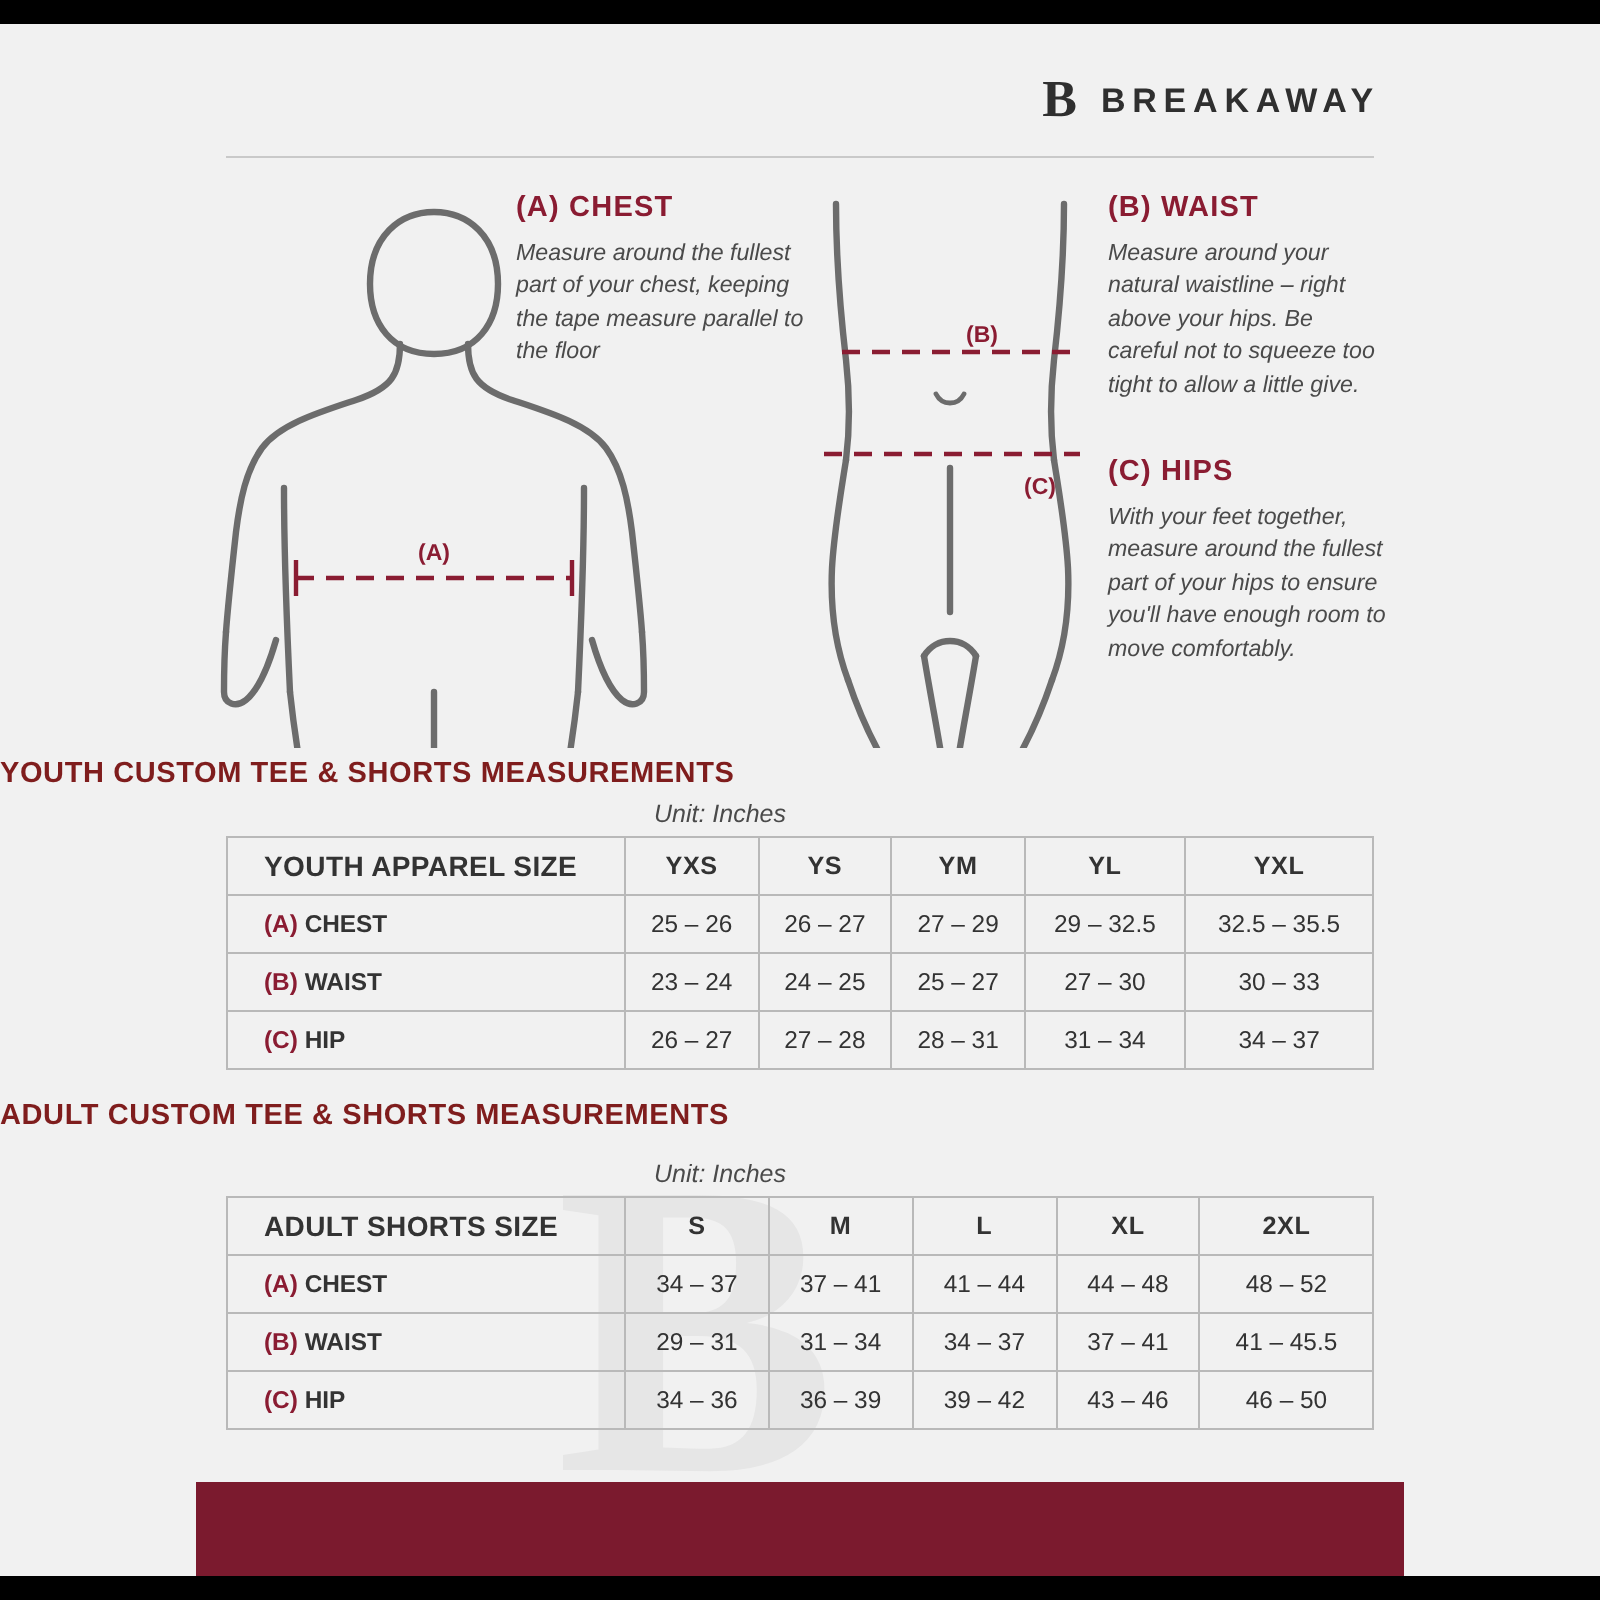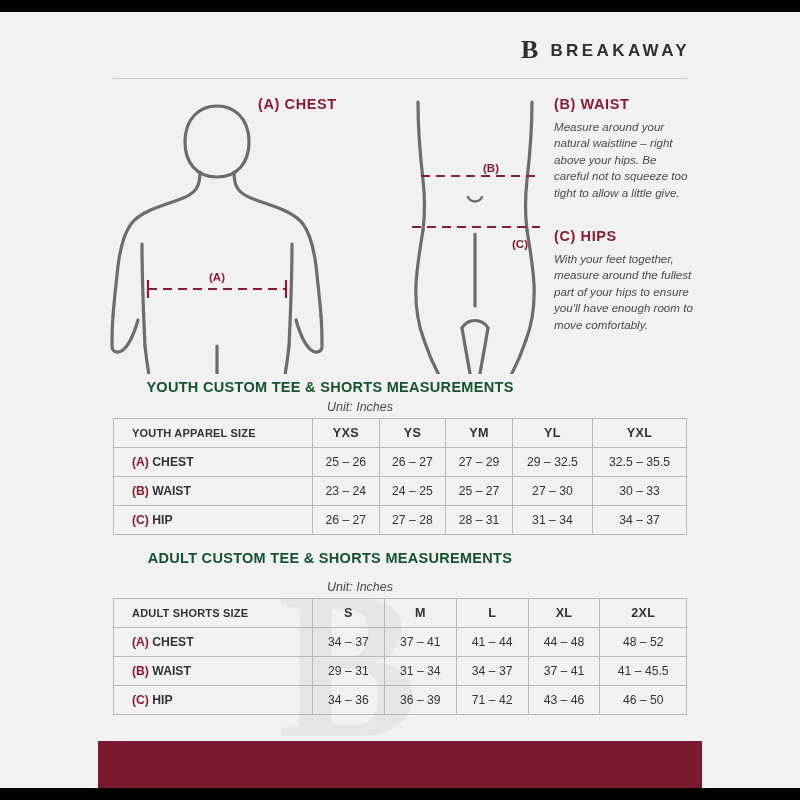--- a/index.html
+++ b/index.html
@@ -109,25 +109,24 @@
     color: #4a4a4a;
   }
   .c-chest { left: 258px; top: 12px; width: 148px; }
   .c-waist { left: 554px; top: 12px; width: 140px; }
   .c-hips  { left: 554px; top: 144px; width: 142px; }
 
   
   .sec-title {
     position: absolute;
     width: 660px;
-    text-align: center;
     font-size: 14.5px;
     font-weight: bold;
     letter-spacing: .3px;
-    color: #14532d;
+    color: #7f1d1d;
   }
   .sec-unit {
     position: absolute;
     width: 720px;
     text-align: center;
     font-size: 12.5px;
     font-style: italic;
     color: #4a4a4a;
   }
   
@@ -151,21 +150,21 @@
     text-align: left;
     padding-left: 18px;
     width: 176px;
   }
   table.size thead th {
     font-weight: bold;
     font-size: 12.6px;
     letter-spacing: .3px;
   }
   table.size thead th.rowhead {
-    font-size: 11px;
+    font-size: 14px;
     letter-spacing: .2px;
   }
   .tag {
     color: #8a1c32;
     font-weight: bold;
   }
   .lbl {
     color: #333;
     font-weight: bold;
   }
@@ -244,20 +243,21 @@
           <line x1="286" y1="196" x2="286" y2="214"></line>
         </g>
       </svg>
 
       <div style="position:absolute;left:204px;top:187px;font-size:11.5px;font-weight:bold;color:#8a1c32;background:#f1f1f1;padding:0 5px;">(A)</div>
       <div style="position:absolute;left:478px;top:78px;font-size:11.5px;font-weight:bold;color:#8a1c32;background:#f1f1f1;padding:0 5px;">(B)</div>
       <div style="position:absolute;left:512px;top:154px;font-size:11.5px;font-weight:bold;color:#8a1c32;">(C)</div>
 
       <div class="callout c-chest">
         <h3>(A) CHEST</h3>
+        <p>Measure around the fullest part of your chest, keeping the tape measure parallel to the floor</p>
       </div>
       <div class="callout c-waist">
         <h3>(B) WAIST</h3>
         <p>Measure around your natural waistline – right above your hips. Be careful not to squeeze too tight to allow a little give.</p>
       </div>
       <div class="callout c-hips">
         <h3>(C) HIPS</h3>
         <p>With your feet together, measure around the fullest part of your hips to ensure you'll have enough room to move comfortably.</p>
       </div>
     </div>
@@ -350,21 +350,21 @@
           <td>37 – 41</td>
           <td>41 – 45.5</td>
         </tr>
         <tr>
           <td class="rowhead">
             <span class="tag">(C)</span>
             <span class="lbl">HIP</span>
           </td>
           <td>34 – 36</td>
           <td>36 – 39</td>
-          <td>71 – 42</td>
+          <td>39 – 42</td>
           <td>43 – 46</td>
           <td>46 – 50</td>
         </tr>
       </tbody>
     </table>
 
     <div class="footer-bar"></div>
   </div>
 </div>
 

